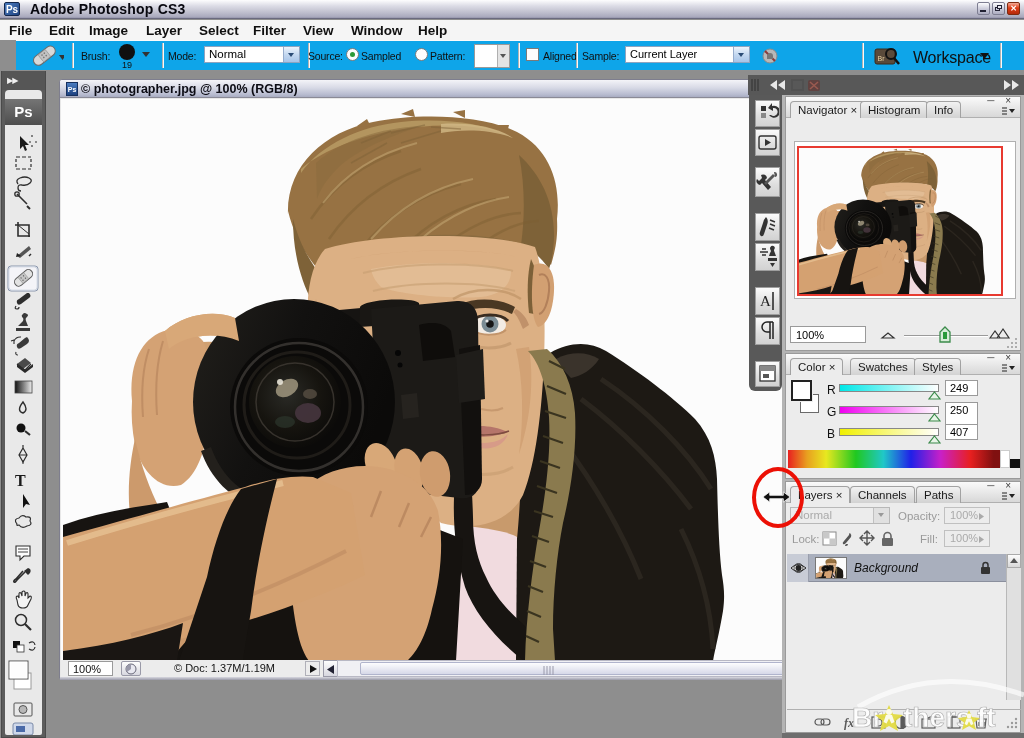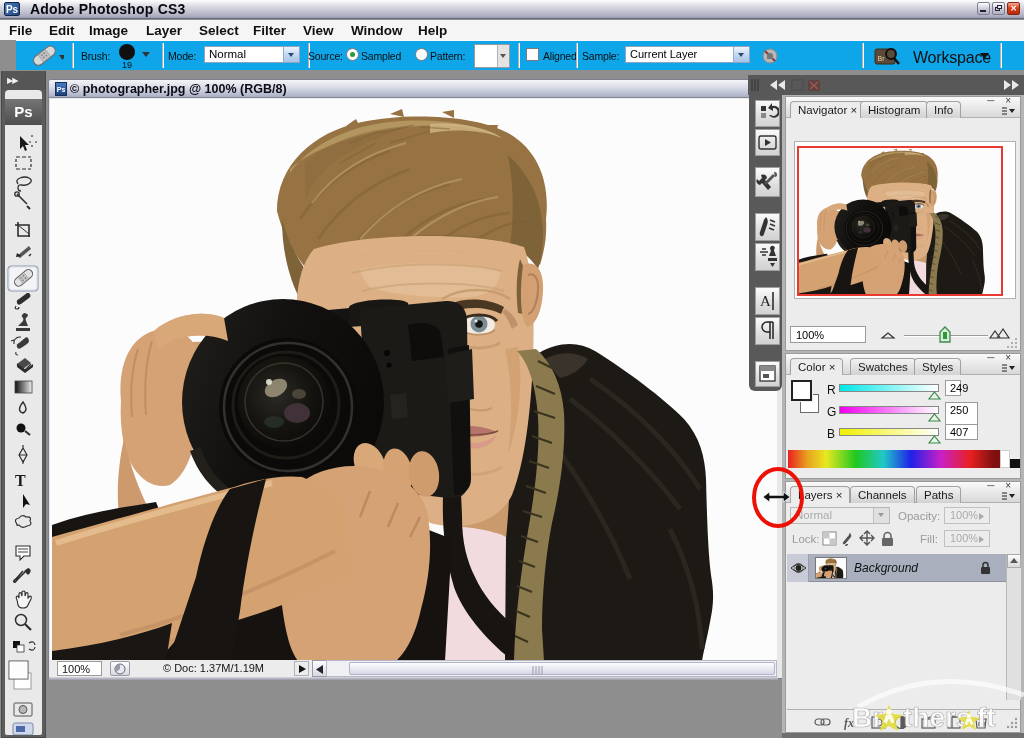--- a/index.html
+++ b/index.html
@@ -39,21 +39,21 @@
 .radio.sel::after { content:""; position:absolute; left:3px; top:3px; width:5px; height:5px; border-radius:50%; background:#2c9a38; }
 
 
 #toolbar { left:1px; top:71px; width:45px; height:667px; background:#5c5c5c; border:1px solid #4a4a4a; border-top:none;}
 #toolhead { position:absolute; left:0; top:0; width:43px; height:19px; background:#565656; color:#f0f0f0; font-size:8px; padding:5px 0 0 5px; letter-spacing:-1px;}
 #toolcol { position:absolute; left:3px; top:19px; width:37px; height:645px; background:#e9e9e9; border-radius:4px 4px 2px 2px; }
 #pslogo { position:absolute; left:0px; top:9px; width:37px; height:26px;
   background:linear-gradient(#757575,#4e4e4e); color:#fff; font-size:15px; font-weight:bold; text-align:center; line-height:25px; }
 
 
-#docwin { left:48px; top:79px; width:812px; height:600px; background:#e8e8e8;
+#docwin { left:59px; top:79px; width:812px; height:600px; background:#e8e8e8;
   border:1px solid #7e7e8e; border-radius:3px 3px 0 0; }
 #doctitle { position:absolute; left:0; top:0; right:0; height:18px;
   background:linear-gradient(#f4f4f8,#d8dae6 45%,#b8bcd0 85%,#a8acc2); border-radius:2px 2px 0 0; border-bottom:1px solid #8a8a96;}
 #doctitle-text { position:absolute; left:21px; top:2px; font-size:12.5px; font-weight:bold; color:#0c0c14; }
 #docicon { position:absolute; left:6px; top:2px; width:12px; height:14px; background:linear-gradient(#4a7cc0,#1e4280); border:1px solid #16305e; color:#fff; font-size:7px; font-weight:bold; text-align:center; line-height:13px; }
 #canvas { position:absolute; left:1px; top:19px; width:727px; height:561px; background:#fcfcfc; overflow:hidden; }
 #statusbar { position:absolute; left:1px; top:580px; height:17px; width:727px; background:#ececec; font-size:11px; }
 #zoombox { position:absolute; left:7px; top:1px; width:45px; height:15px; background:#fff; border:1px solid #9a9a9a; font-size:11px; padding:1px 0 0 4px; color:#111;}
 #docinfo { position:absolute; left:113px; top:2px; font-size:11px; color:#111; }
 #hsb { position:absolute; left:276px; top:0; width:451px; height:17px; background:#f0f0f4; border:1px solid #b8b8c4; }
@@ -557,21 +557,21 @@
           <path d="M1,3 l5,0 M1,6 l5,0 M1,9 l5,0" stroke="#222"></path>
           <path d="M8,4 l6,0 l-3,4 z" fill="#222"></path>
         </svg>
       <div style="position:absolute;left:14px;top:40px;width:19px;height:19px;background:#fff;border:1px solid #6a6a6a;"></div>
       <div style="position:absolute;left:5px;top:26px;width:21px;height:21px;background:#fff;border:2px solid #222;outline:1px solid #eee;"></div>
       <div class="olabel" style="left:41px;top:29px;font-size:12px;">R</div>
       <div style="position:absolute;left:53px;top:30px;width:100px;height:8px;border:1px solid #888;background:linear-gradient(90deg,#00e8e8,#fff);"></div>
       <svg style="position:absolute;left:142px;top:37px;" width="13" height="9">
           <path d="M6.5,1 L12,8 L1,8 Z" fill="#e8f4e8" stroke="#3a8a4a" stroke-width="1.2"></path>
         </svg>
-      <div style="position:absolute;left:159px;top:26px;width:16px;height:16px;background:#fff;border:1px solid #9a9a9a;font-size:11px;padding:1px 0 0 4px;">249</div>
+      <div style="position:absolute;left:159px;top:26px;width:33px;height:16px;background:#fff;border:1px solid #9a9a9a;font-size:11px;padding:1px 0 0 4px;">249</div>
       <div class="olabel" style="left:41px;top:51px;font-size:12px;">G</div>
       <div style="position:absolute;left:53px;top:52px;width:100px;height:8px;border:1px solid #888;background:linear-gradient(90deg,#f000f0,#fff);"></div>
       <svg style="position:absolute;left:142px;top:59px;" width="13" height="9">
           <path d="M6.5,1 L12,8 L1,8 Z" fill="#e8f4e8" stroke="#3a8a4a" stroke-width="1.2"></path>
         </svg>
       <div style="position:absolute;left:159px;top:48px;width:33px;height:32px;background:#fff;border:1px solid #9a9a9a;font-size:11px;padding:1px 0 0 4px;">250</div>
       <div class="olabel" style="left:41px;top:73px;font-size:12px;">B</div>
       <div style="position:absolute;left:53px;top:74px;width:100px;height:8px;border:1px solid #888;background:linear-gradient(90deg,#f0f000,#fff);"></div>
       <svg style="position:absolute;left:142px;top:81px;" width="13" height="9">
           <path d="M6.5,1 L12,8 L1,8 Z" fill="#e8f4e8" stroke="#3a8a4a" stroke-width="1.2"></path>

